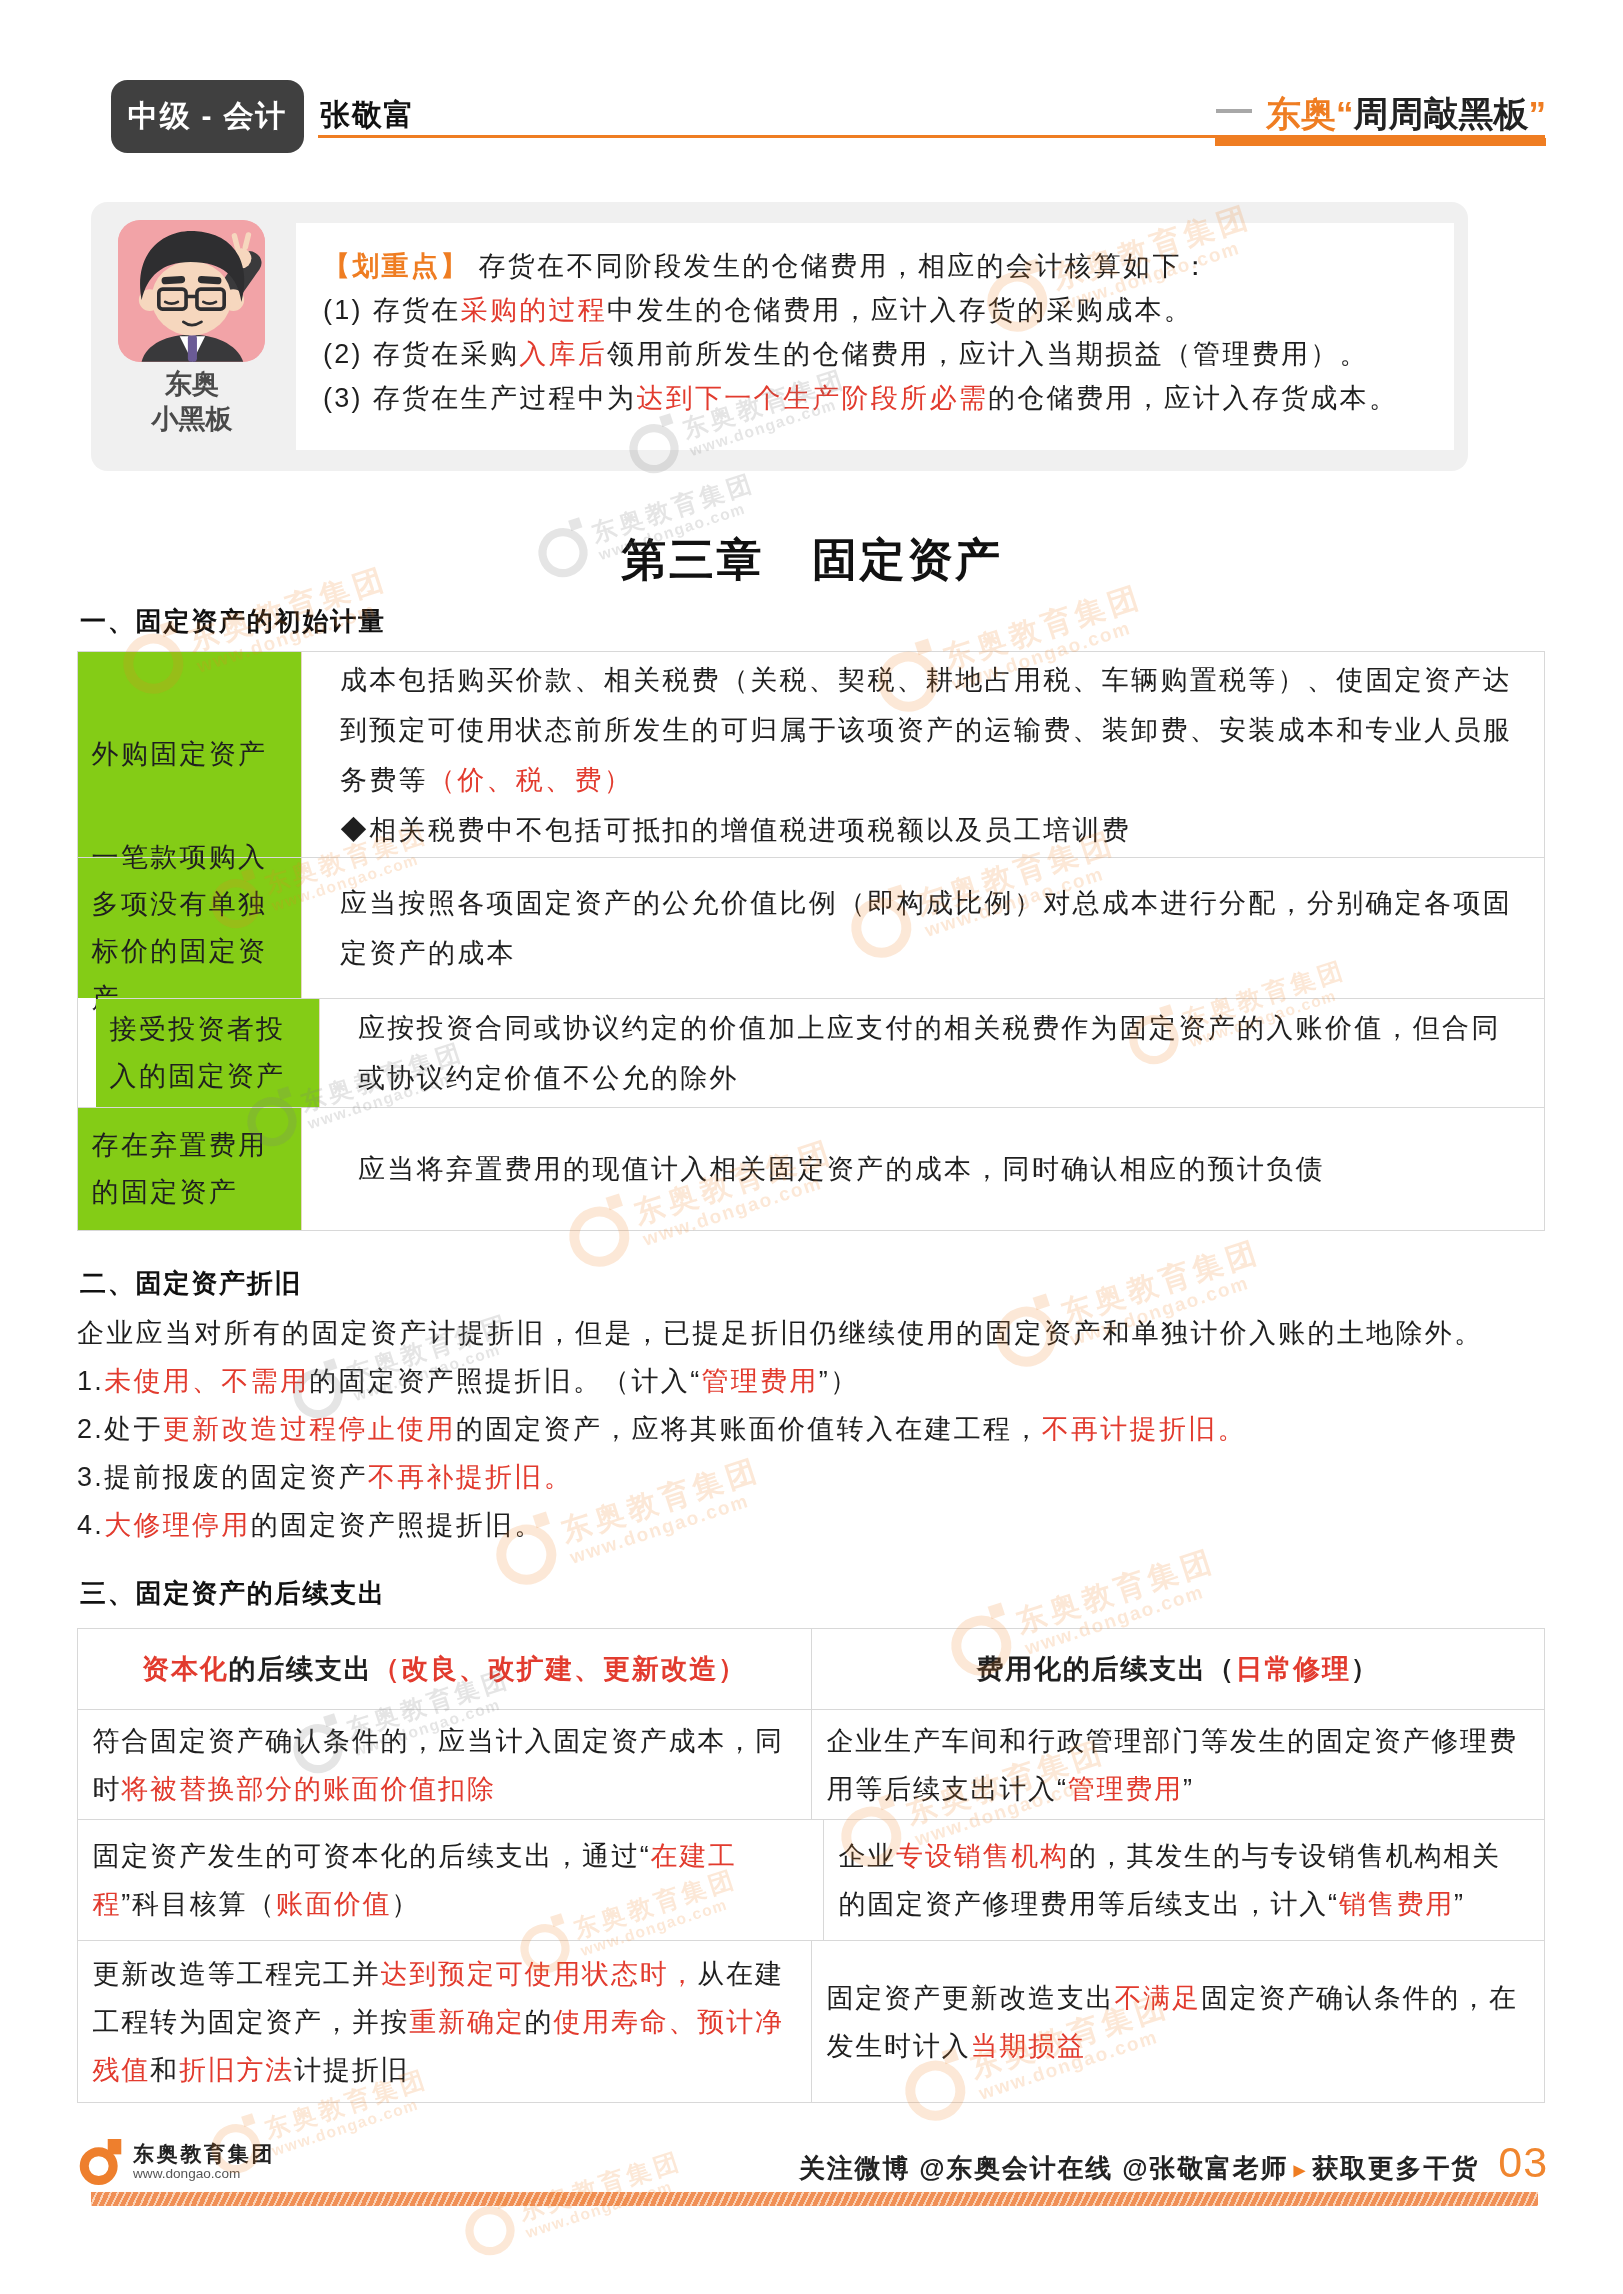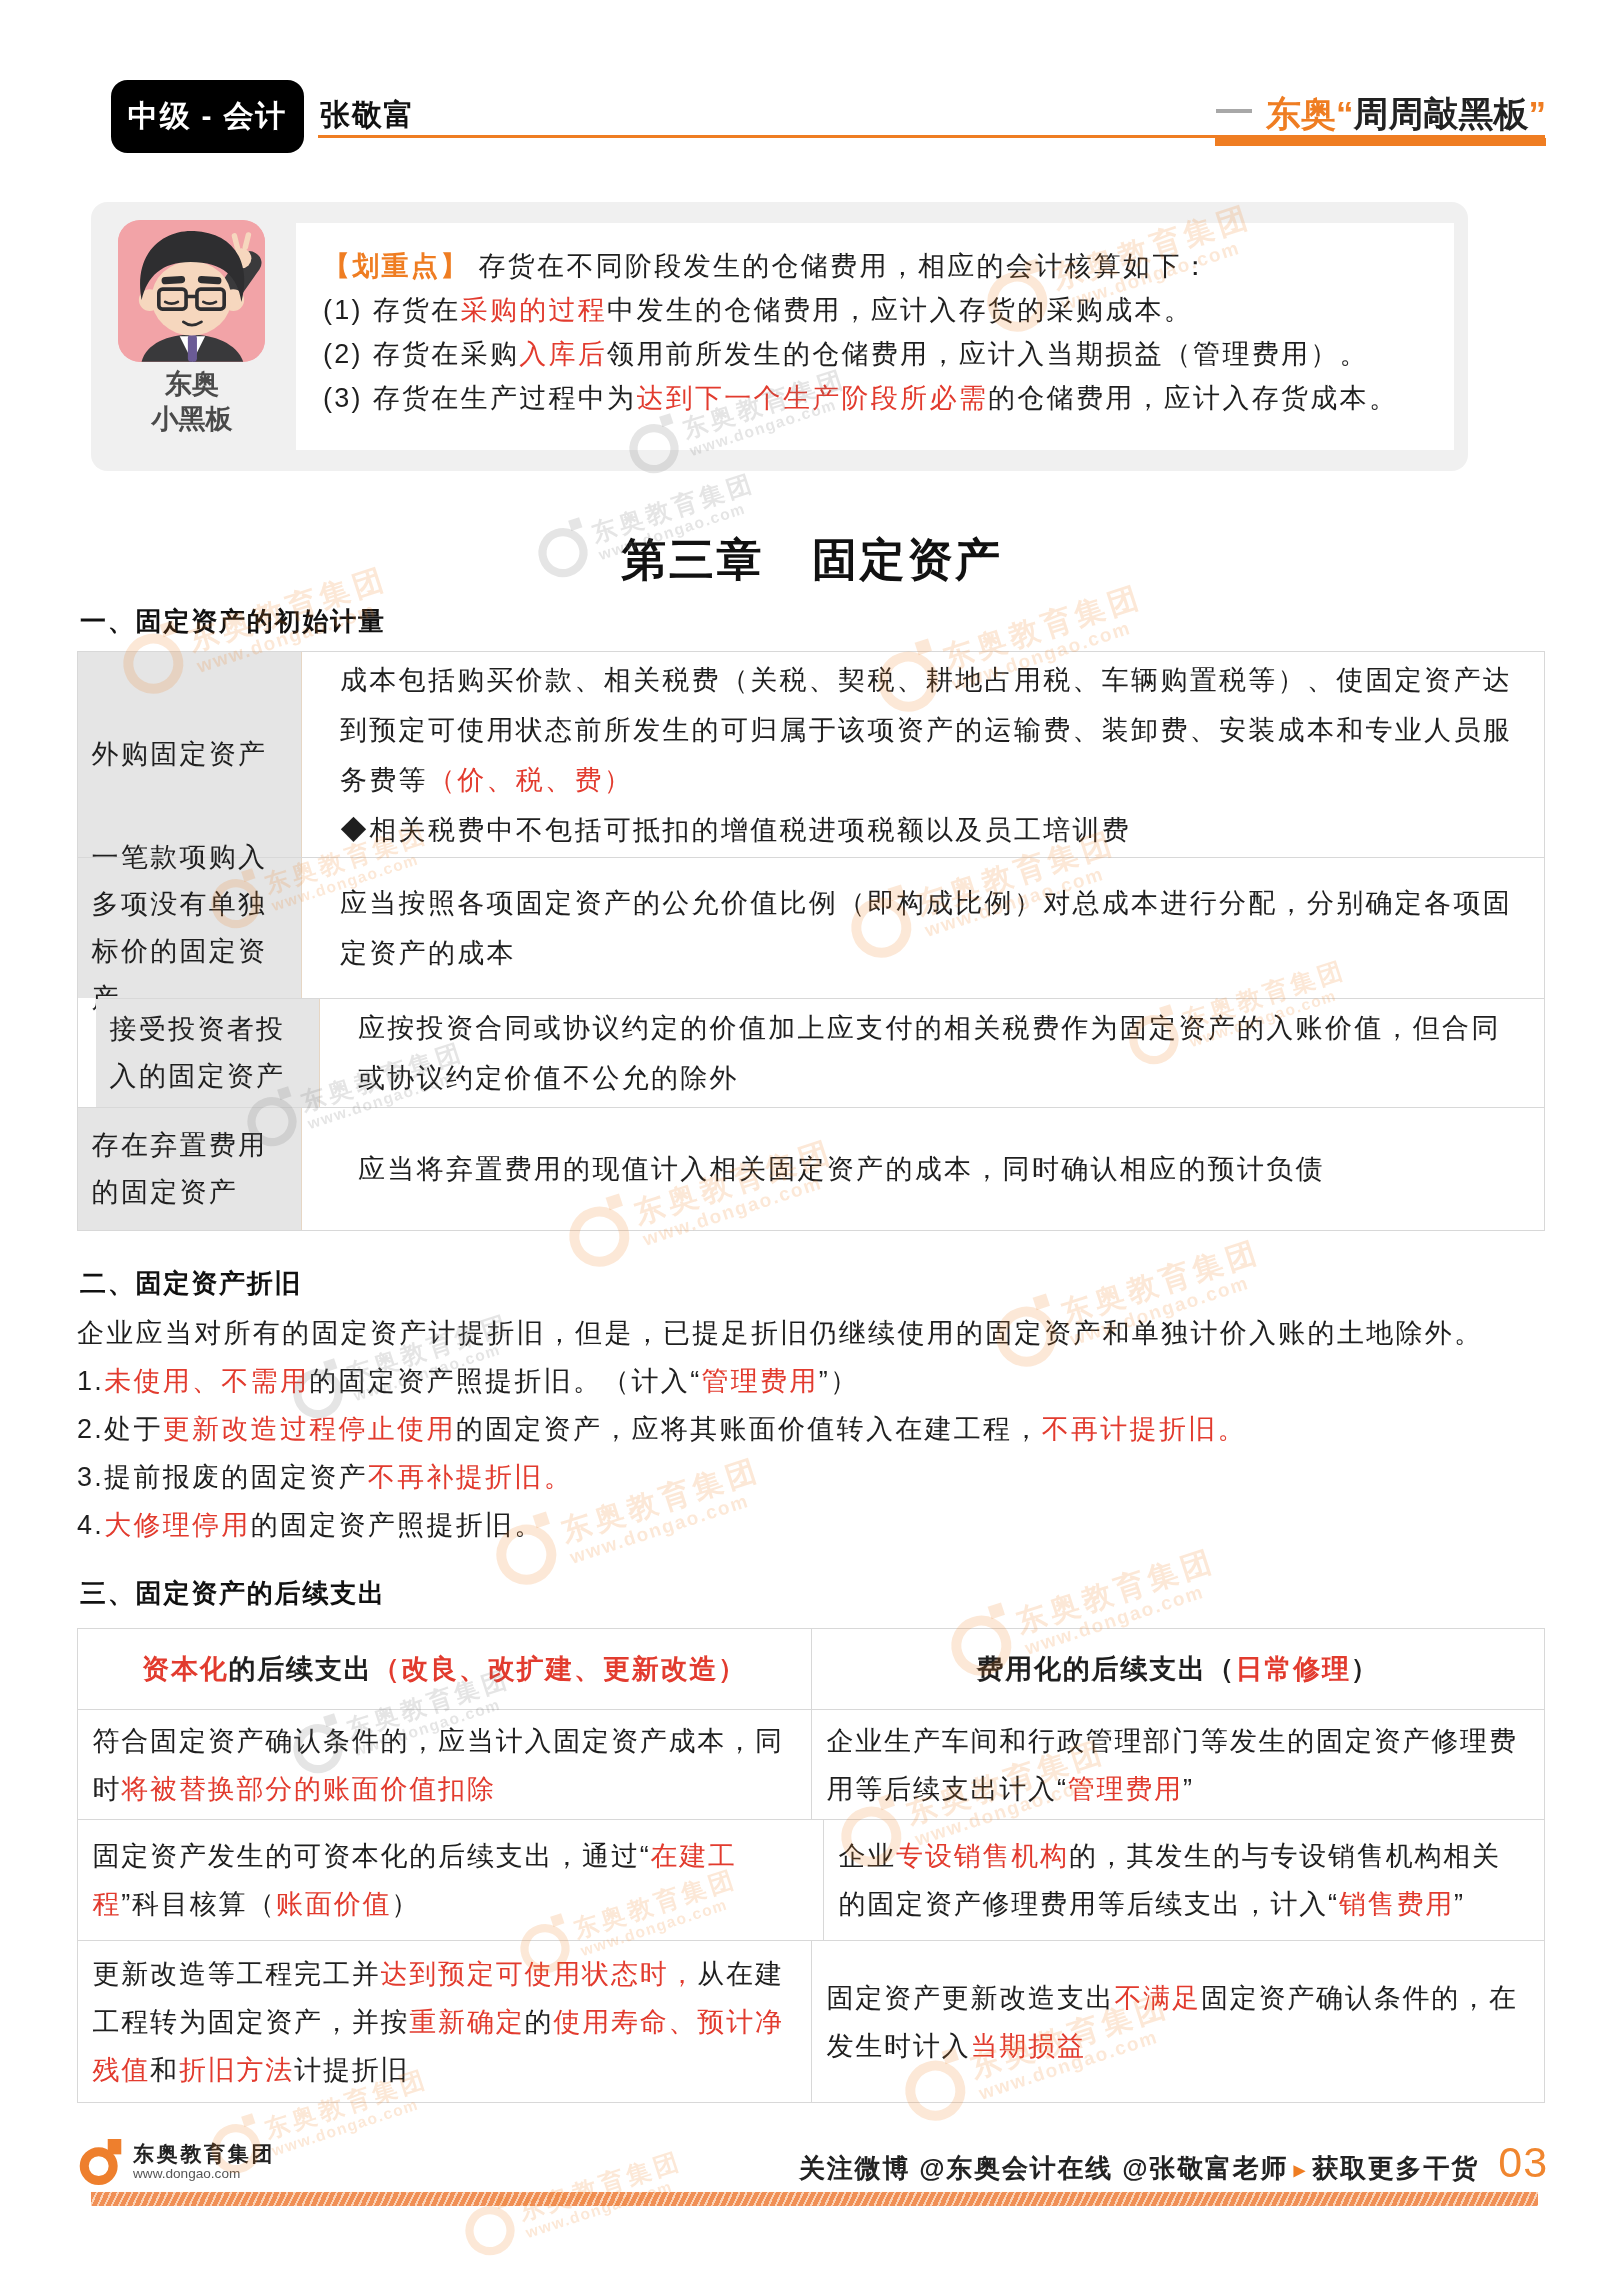--- a/index.html
+++ b/index.html
@@ -1,21 +1,21 @@
 <!DOCTYPE html>
 <html style="font-size:14.5px"><head>
 <meta charset="utf-8">
 <style>
   html,body{margin:0;padding:0;background:#fff;}
   .page{position:relative;width:1624px;height:2295px;background:#ffffff;overflow:hidden;
         font-family:"Liberation Sans",sans-serif;color:#1f1f1f;}
   .content{position:relative;z-index:1;}
 
   
-  .badge{position:absolute;left:111px;top:80px;width:193px;height:73px;background:#000000;
+  .badge{position:absolute;left:111px;top:80px;width:193px;height:73px;background:#404040;
          border-radius:16.4px;display:flex;align-items:center;justify-content:center;
          color:#fff;font-size:30px;font-weight:700;letter-spacing:1.8px;}
   .author{position:absolute;left:320px;top:95px;font-size:30px;font-weight:700;color:#111;letter-spacing:1.8px;}
   .hline-thin{position:absolute;left:318px;top:135px;width:1227px;height:2.7px;background:#EF7D22;}
   .hline-thick{position:absolute;left:1215px;top:138px;width:331px;height:8.2px;background:#EF7D22;}
   .brand{position:absolute;top:91px;right:78px;font-size:35px;font-weight:800;white-space:nowrap;}
   .brand-dash{display:inline-block;width:36px;height:4.5px;background:#A8A8A8;vertical-align:12.7px;margin-right:14.5px;}
   .brand-orange{color:#EF7D22;}
   .brand-quote{color:#EF7D22;font-weight:900;}
   .brand-black{color:#222;text-align:center;}
@@ -35,21 +35,21 @@
   .chapter{position:absolute;left:0;top:530px;width:100%;text-align:center;
            font-size:45px;font-weight:900;letter-spacing:2.7px;color:#111;}
   .secheading{position:absolute;left:80px;font-size:26px;font-weight:700;color:#111;letter-spacing:1.8px;}
   .sec1{top:604px;} .sec2{top:1266px;} .sec3{top:1576px;}
 
   
   .t1{position:absolute;left:77px;top:651px;width:1468px;box-sizing:border-box;
       border:0.9px solid #D8D8D8;font-size:27px;letter-spacing:2.3px;}
   .t1-row{display:flex;border-top:0.9px solid #D8D8D8;box-sizing:border-box;}
   .t1-row:first-child{border-top:none;}
-  .t1-label{width:224px;box-sizing:border-box;background:#e5e5e5;border-right:0.9px solid #E6D6C4;
+  .t1-label{width:224px;box-sizing:border-box;background:#84cc16;border-right:0.9px solid #E6D6C4;
             display:flex;align-items:center;padding:0 13.6px;line-height:47px;}
   .t1-content{flex:1;display:flex;flex-direction:column;justify-content:center;
               padding:0 18px 0 38px;box-sizing:border-box;line-height:50px;}
   .rh1{height:205px;} .rh2{height:141px;} .rh3{height:109px;margin-left:18px;} .rh4{height:123px;gap:18px;}
 
   
   .para{position:absolute;left:77px;top:1309px;width:1469px;font-size:27px;letter-spacing:2.3px;}
   .para .line{line-height:48px;height:48px;white-space:nowrap;}
 
   

